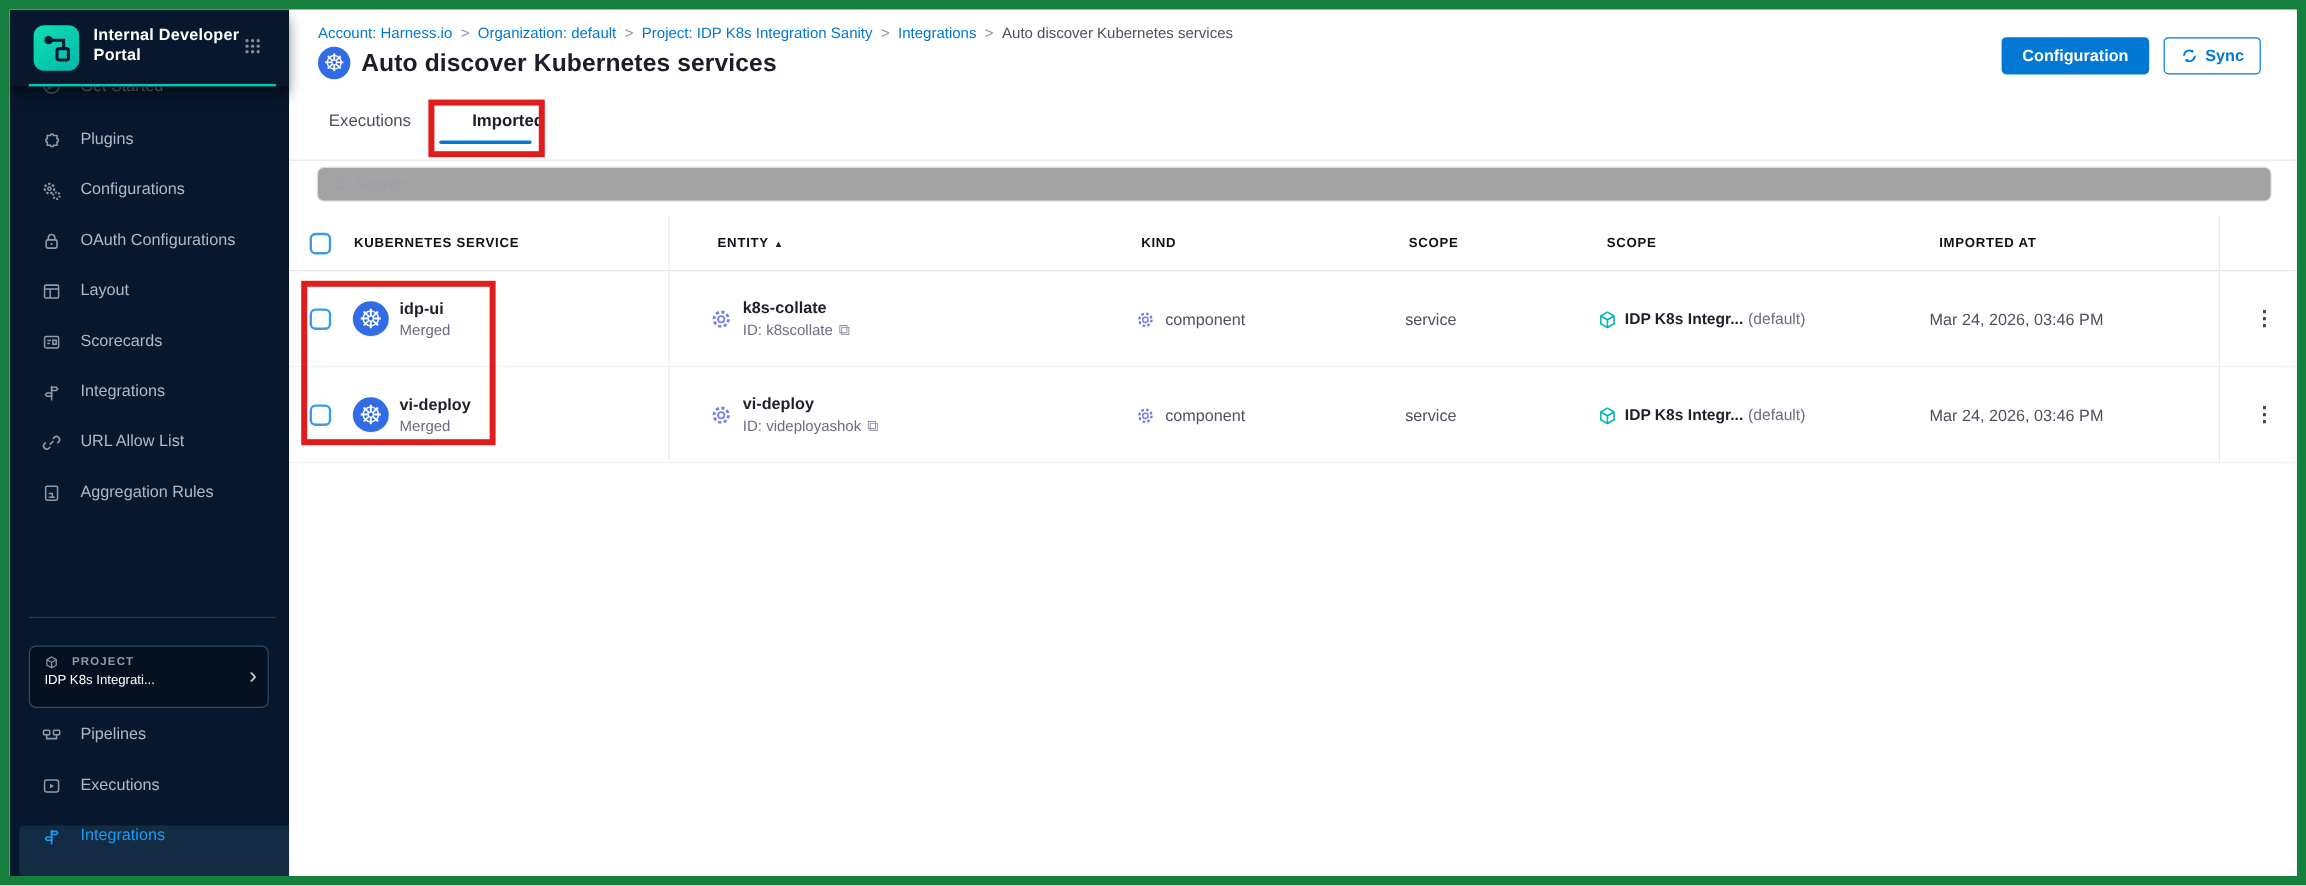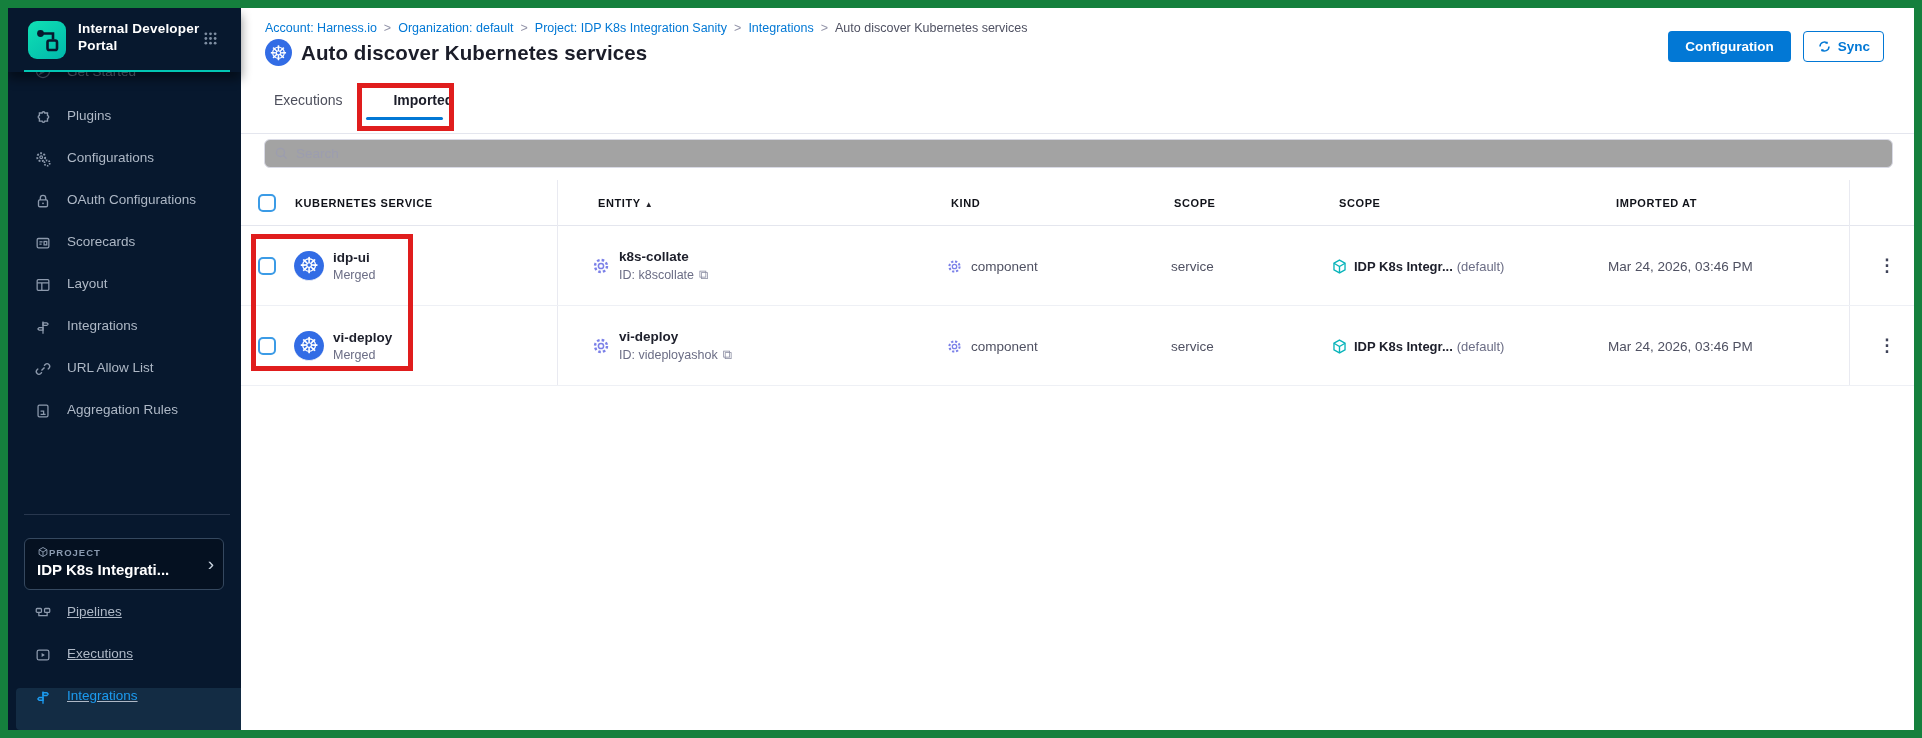--- a/index.html
+++ b/index.html
@@ -16,25 +16,25 @@
   .sb-grid { position:absolute; right:24px; top:24px; color:#7e8ea2; }
   .sb-teal { position:absolute; left:16px; right:11px; bottom:0; height:2px; background:#02c6b4; }
   .sb-nav { position:absolute; top:64px; left:0; right:0; }
   .sb-item { height:42px; display:flex; align-items:flex-start; padding-left:26px; gap:15px; font-size:13.5px; color:#aeb8c6; cursor:pointer; }
   .sb-item .ic { width:18px; height:18px; flex:0 0 18px; color:#8d9aad; display:flex; align-items:center; justify-content:center; }
   .sb-item.clipped { height:36px; overflow:hidden; opacity:.55; }
   .sb-item.clipped .inner { margin-top:-10px; display:flex; align-items:center; gap:15px; }
   .sb-rule { position:absolute; left:16px; right:11px; top:506px; height:1px; background:#28374e; }
   .project-card { position:absolute; left:16px; top:530px; width:200px; height:52px; border:1px solid #35485f; border-radius:6px;
                   background:rgba(0,0,0,.28); padding:7px 10px 0 12px; cursor:pointer; }
-  .project-label { display:flex; align-items:center; gap:0; font-size:9.5px; font-weight:bold; letter-spacing:1px; color:#8b9bb0; }
+  .project-label { display:flex; align-items:flex-start; gap:11px; font-size:9.5px; font-weight:bold; letter-spacing:1px; color:#8b9bb0; }
   .project-label .ic { width:12px; height:12px; color:#8b9bb0; }
-  .project-name { margin-top:3px; font-size:15px; font-weight:bold; color:#fff; width:160px; overflow:hidden; white-space:nowrap; }
+  .project-name { margin-top:3px; font-size:11px; font-weight:normal; color:#fff; width:160px; overflow:hidden; white-space:nowrap; }
   .project-chev { position:absolute; right:9px; top:14px; font-size:19px; color:#c9d3de; line-height:22px; }
-  .sb-bottom { position:absolute; top:596px; left:0; right:0;text-decoration:underline; }
+  .sb-bottom { position:absolute; top:596px; left:0; right:0; }
   .sb-item.active { background:#132c44; color:#1c9bf0; margin-left:8px; padding-left:18px; border-radius:4px 0 0 4px; }
   .sb-item.active .ic { color:#1c9bf0; }
 
   
   .main { position:absolute; left:233px; top:0; right:0; bottom:0; background:#fff; }
   .breadcrumb { position:absolute; left:24px; top:13px; font-size:12.5px; color:#4f5162; display:flex; gap:7px; white-space:nowrap; }
   .breadcrumb a { color:#0278d5; text-decoration:none; cursor:pointer; }
   .crumb-sep { color:#9293a8; }
   .crumb-last { color:#4f5162; }
   .title-row { position:absolute; left:24px; top:31px; display:flex; align-items:center; gap:9px; }
@@ -155,35 +155,35 @@
               <rect x="5" y="8.8" width="10" height="7.6" rx="1.5"></rect>
               <path d="M7 8.8V6.8a3 3 0 0 1 6 0v2"></path>
               <circle cx="10" cy="12.6" r="1" fill="currentColor" stroke="none"></circle>
             </svg>
         </span>
         <span>OAuth Configurations</span>
       </div>
       <div class="sb-item">
         <span class="ic">
           <svg width="18" height="18" viewBox="0 0 20 20" fill="none" stroke="currentColor" stroke-width="1.4">
+              <rect x="3.5" y="4" width="13" height="12" rx="1.2"></rect>
+              <path d="M3.5 7.6h13M8.7 7.6V16"></path>
+            </svg>
+        </span>
+        <span>Layout</span>
+      </div>
+      <div class="sb-item">
+        <span class="ic">
+          <svg width="18" height="18" viewBox="0 0 20 20" fill="none" stroke="currentColor" stroke-width="1.4">
               <rect x="3.5" y="5" width="13" height="10.5" rx="1.5"></rect>
               <path d="M6 8.7h3.5M6 11.3h2.5"></path>
               <rect x="11.2" y="8.3" width="3" height="3.8"></rect>
             </svg>
         </span>
         <span>Scorecards</span>
-      </div>
-      <div class="sb-item">
-        <span class="ic">
-          <svg width="18" height="18" viewBox="0 0 20 20" fill="none" stroke="currentColor" stroke-width="1.4">
-              <rect x="3.5" y="4" width="13" height="12" rx="1.2"></rect>
-              <path d="M3.5 7.6h13M8.7 7.6V16"></path>
-            </svg>
-        </span>
-        <span>Layout</span>
       </div>
       <div class="sb-item">
         <span class="ic">
           <svg width="18" height="18" viewBox="0 0 20 20" fill="none" stroke="currentColor" stroke-width="1.4">
               <path d="M10 17.5V4"></path>
               <path d="M10 5.3h4.3l1.4 1.5-1.4 1.5H10z"></path>
               <path d="M10 10.6H5.7l-1.4 1.5 1.4 1.5H10z"></path>
             </svg>
         </span>
         <span>Integrations</span>

